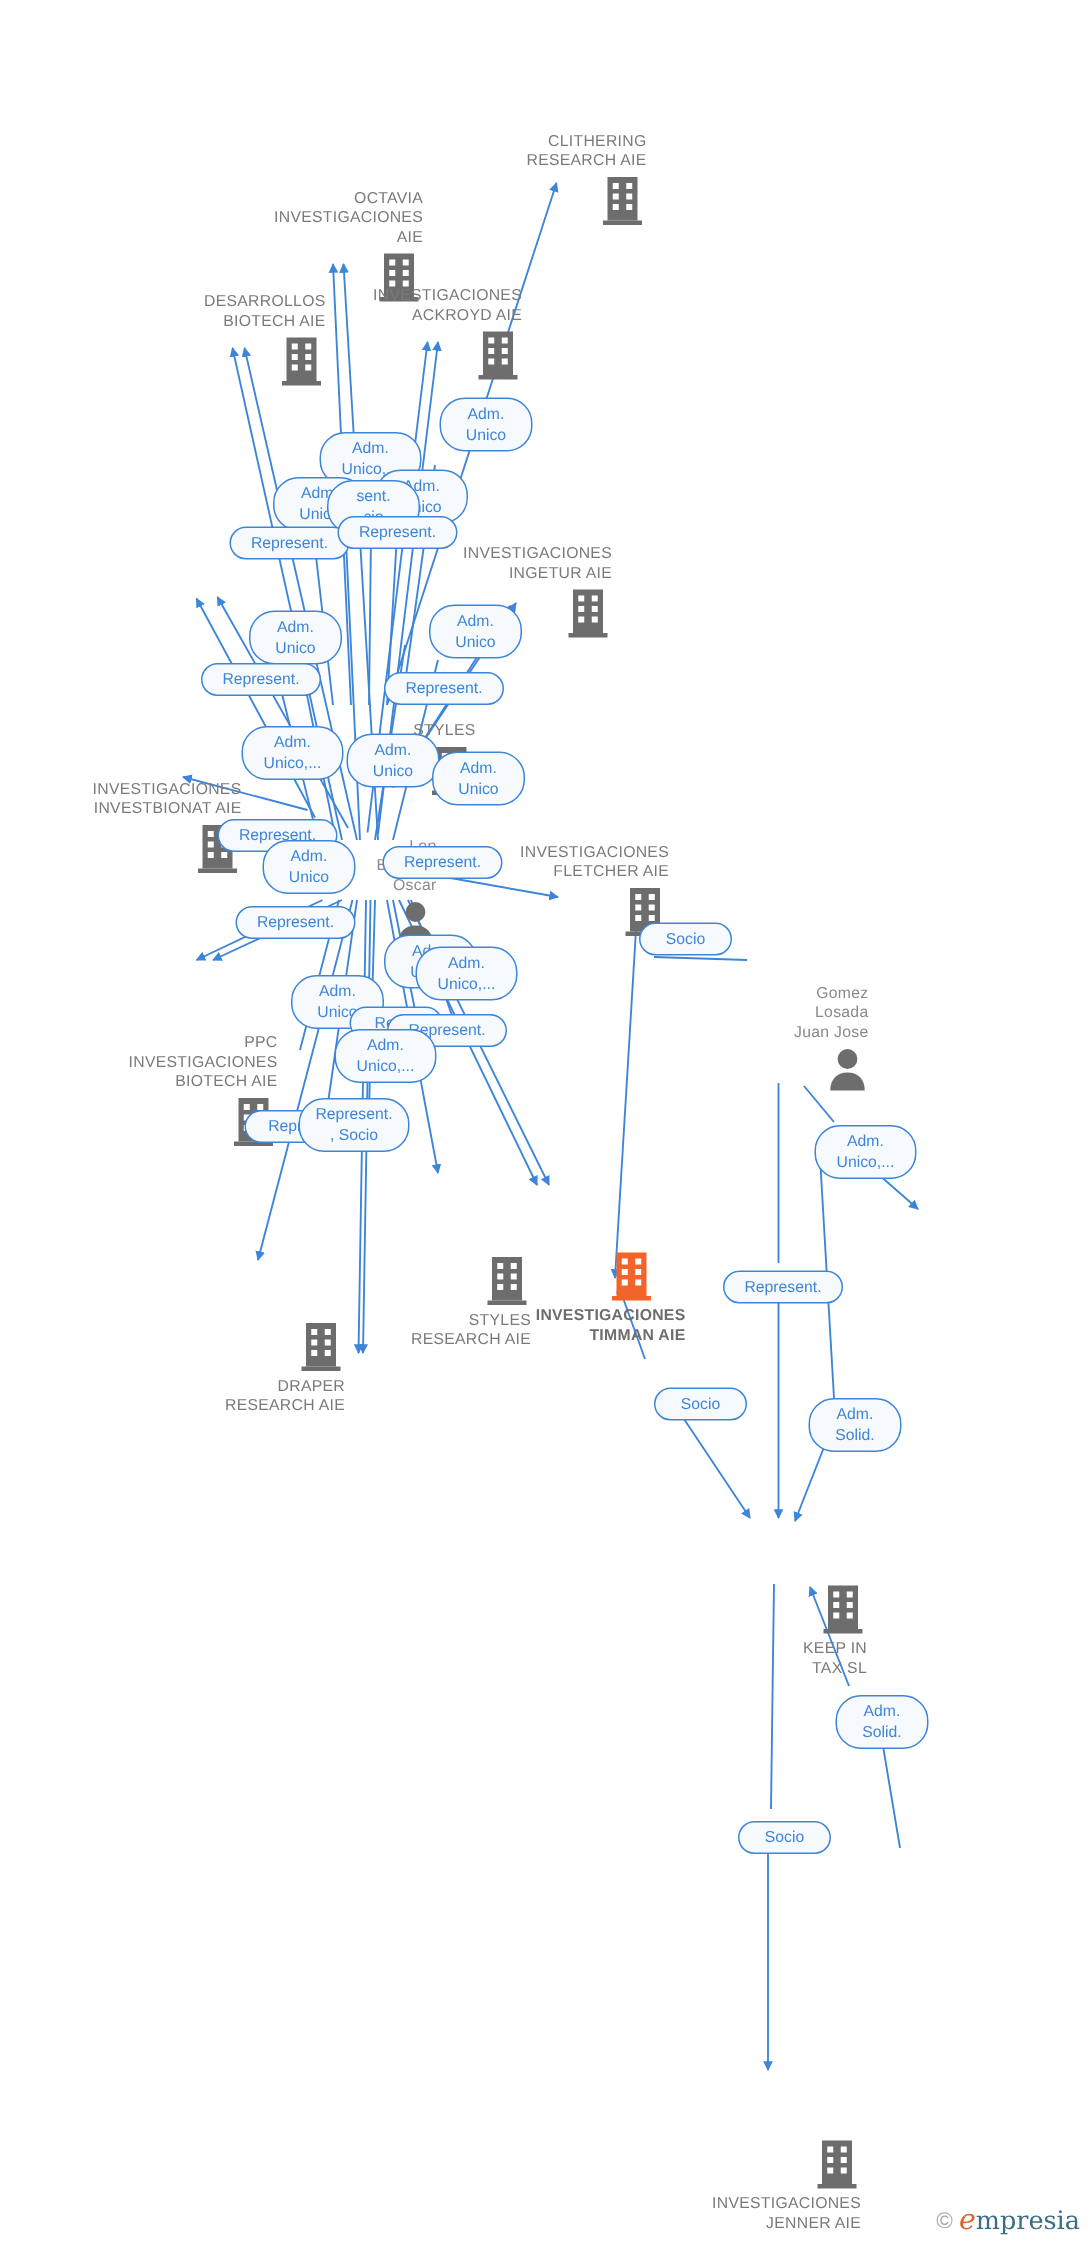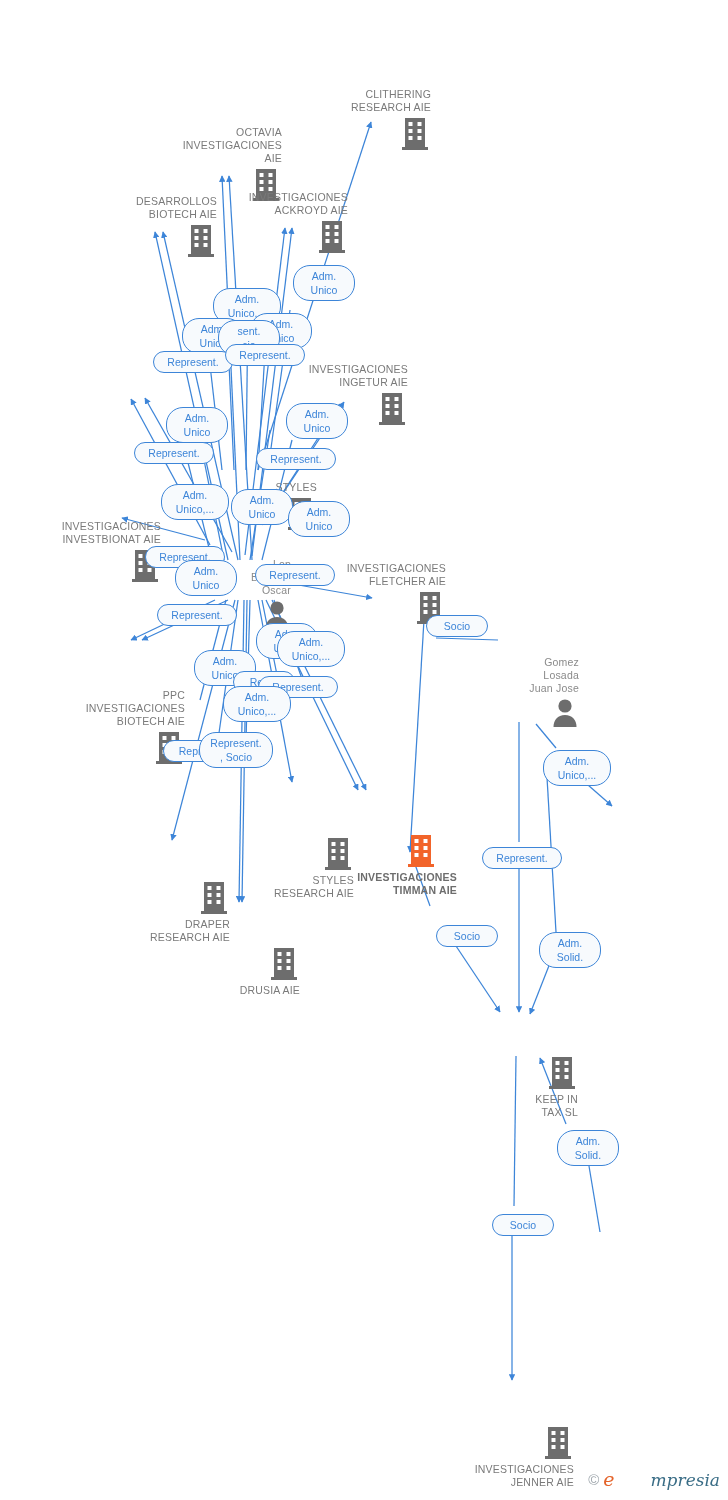--- a/index.html
+++ b/index.html
@@ -75,21 +75,21 @@
     bottom:10px;
     z-index:20;
     display:flex;
     align-items:center;
     gap:4px;
     font-size:17px;
     line-height:18px;
   }
   #watermark .mark-c{ color:#9fa7ad; font-size:15px; }
   #watermark .mark-e{ color:#e4632a; font-family:"DejaVu Serif", serif; font-style:italic; font-size:19px; }
-  #watermark .mark-word{ color:#3a6d86; font-family:"DejaVu Serif", serif; font-style:italic; font-size:17px;margin-left:36px; }
+  #watermark .mark-word{ color:#3a6d86; font-family:"DejaVu Serif", serif; font-size:17px; }
 </style>
 </head>
 <body>
 
 <div id="stage">
 
   <svg id="edge-layer" viewBox="0 0 728 1500" xmlns="http://www.w3.org/2000/svg">
     <defs>
       <marker id="arrow" viewBox="0 0 10 10" refX="9" refY="5" markerWidth="5.2" markerHeight="5.2" orient="auto-start-reverse">
         <path d="M 0 0 L 10 5 L 0 10 z" fill="#3d85d8"></path>
@@ -457,39 +457,20 @@
             <rect x="18.5" y="13" width="4" height="4"></rect>
         <rect x="9.5" y="20" width="4" height="4"></rect>
             <rect x="18.5" y="20" width="4" height="4"></rect>
       </g>
         </svg>
     </span>
     <span class="caption">DRAPER
 RESEARCH AIE</span>
   </div>
 
-  <div class="node company cap-below" style="left:240px; top:906px">
-    <span class="glyph">
-      <svg width="32" height="36" viewBox="0 0 32 36">
-          <g fill="#6d6d6d">
-        <rect x="6" y="2" width="20" height="29"></rect>
-            <rect x="3" y="31" width="26" height="3"></rect>
-      </g>
-          <g fill="#ffffff">
-        <rect x="9.5" y="6" width="4" height="4"></rect>
-            <rect x="18.5" y="6" width="4" height="4"></rect>
-        <rect x="9.5" y="13" width="4" height="4"></rect>
-            <rect x="18.5" y="13" width="4" height="4"></rect>
-        <rect x="9.5" y="20" width="4" height="4"></rect>
-            <rect x="18.5" y="20" width="4" height="4"></rect>
-      </g>
-        </svg>
-    </span>
-    <span class="caption">DRUSIA  AIE</span>
-  </div>
 
 
   <div class="node company cap-below" style="left:518px; top:1015px">
     <span class="glyph">
       <svg width="32" height="36" viewBox="0 0 32 36">
           <g fill="#6d6d6d">
         <rect x="6" y="2" width="20" height="29"></rect>
             <rect x="3" y="31" width="26" height="3"></rect>
       </g>
           <g fill="#ffffff">

